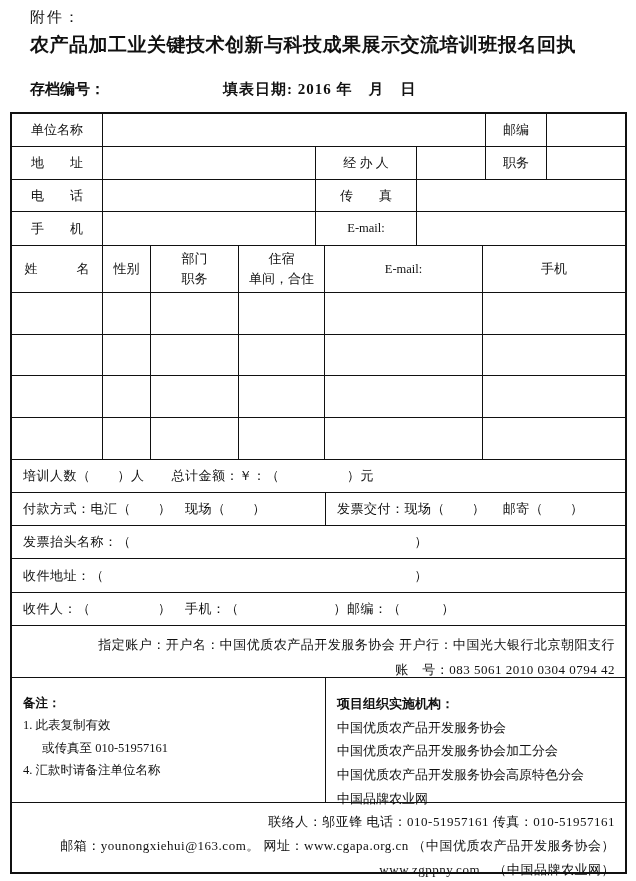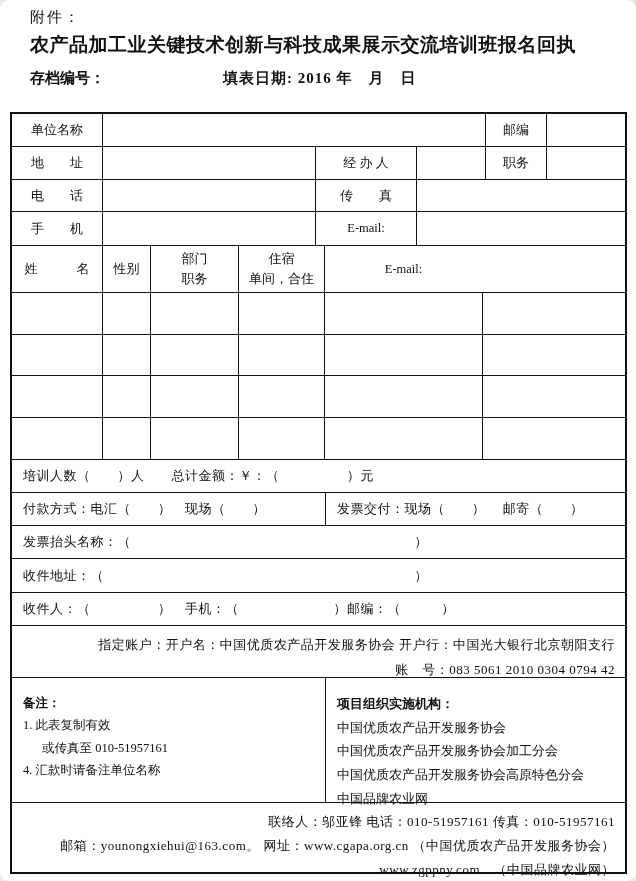--- a/index.html
+++ b/index.html
@@ -4,26 +4,25 @@
 <style>
   html,body{margin:0;padding:0;background:#e8e8e8;}
   .page{
     position:relative;
     width:636px;height:881px;
     background:#ffffff;
     font-family:"Liberation Serif","DejaVu Serif",serif;
     color:#111;
     box-sizing:border-box;
     overflow:hidden;
-    border-radius:9px;
   }
   .hdr{padding:8px 0 0 30px;}
   .attach{font-size:15px;letter-spacing:2px;}
   .title{font-size:19px;font-weight:bold;margin-top:5px;letter-spacing:0.5px;white-space:nowrap;}
-  .hrow3{display:flex;margin-top:11px;font-size:15px;font-weight:bold;}
+  .hrow3{display:flex;margin-top:22px;font-size:15px;font-weight:bold;}
   .filldate{margin-left:118px;letter-spacing:1px;}
   
   .tbl{
     position:absolute;left:10px;top:112px;width:617px;height:762px;
     border:2px solid #111;
     box-sizing:border-box;
     display:flex;flex-direction:column;
     font-size:13px;
   }
   .frow{display:flex;border-bottom:1px solid #111;box-sizing:border-box;flex:0 0 auto;}
@@ -92,20 +91,21 @@
       <div class="c lc" style="width:48px">性别</div>
       <div class="c lc2" style="width:88px">
         <span>部门</span>
         <span>职务</span>
       </div>
       <div class="c lc2" style="width:86px">
         <span>住宿</span>
         <span>单间，合住</span>
       </div>
       <div class="c lc" style="width:158px;font-size:12.5px">E-mail:</div>
+      <div class="c lc grow">手机</div>
     </div>
 
     <div class="frow" style="height:42px">
       <div class="c" style="width:90px"></div>
       <div class="c" style="width:48px"></div>
       <div class="c" style="width:88px"></div>
       <div class="c" style="width:86px"></div>
       <div class="c" style="width:158px"></div>
       <div class="c grow"></div>
     </div>

